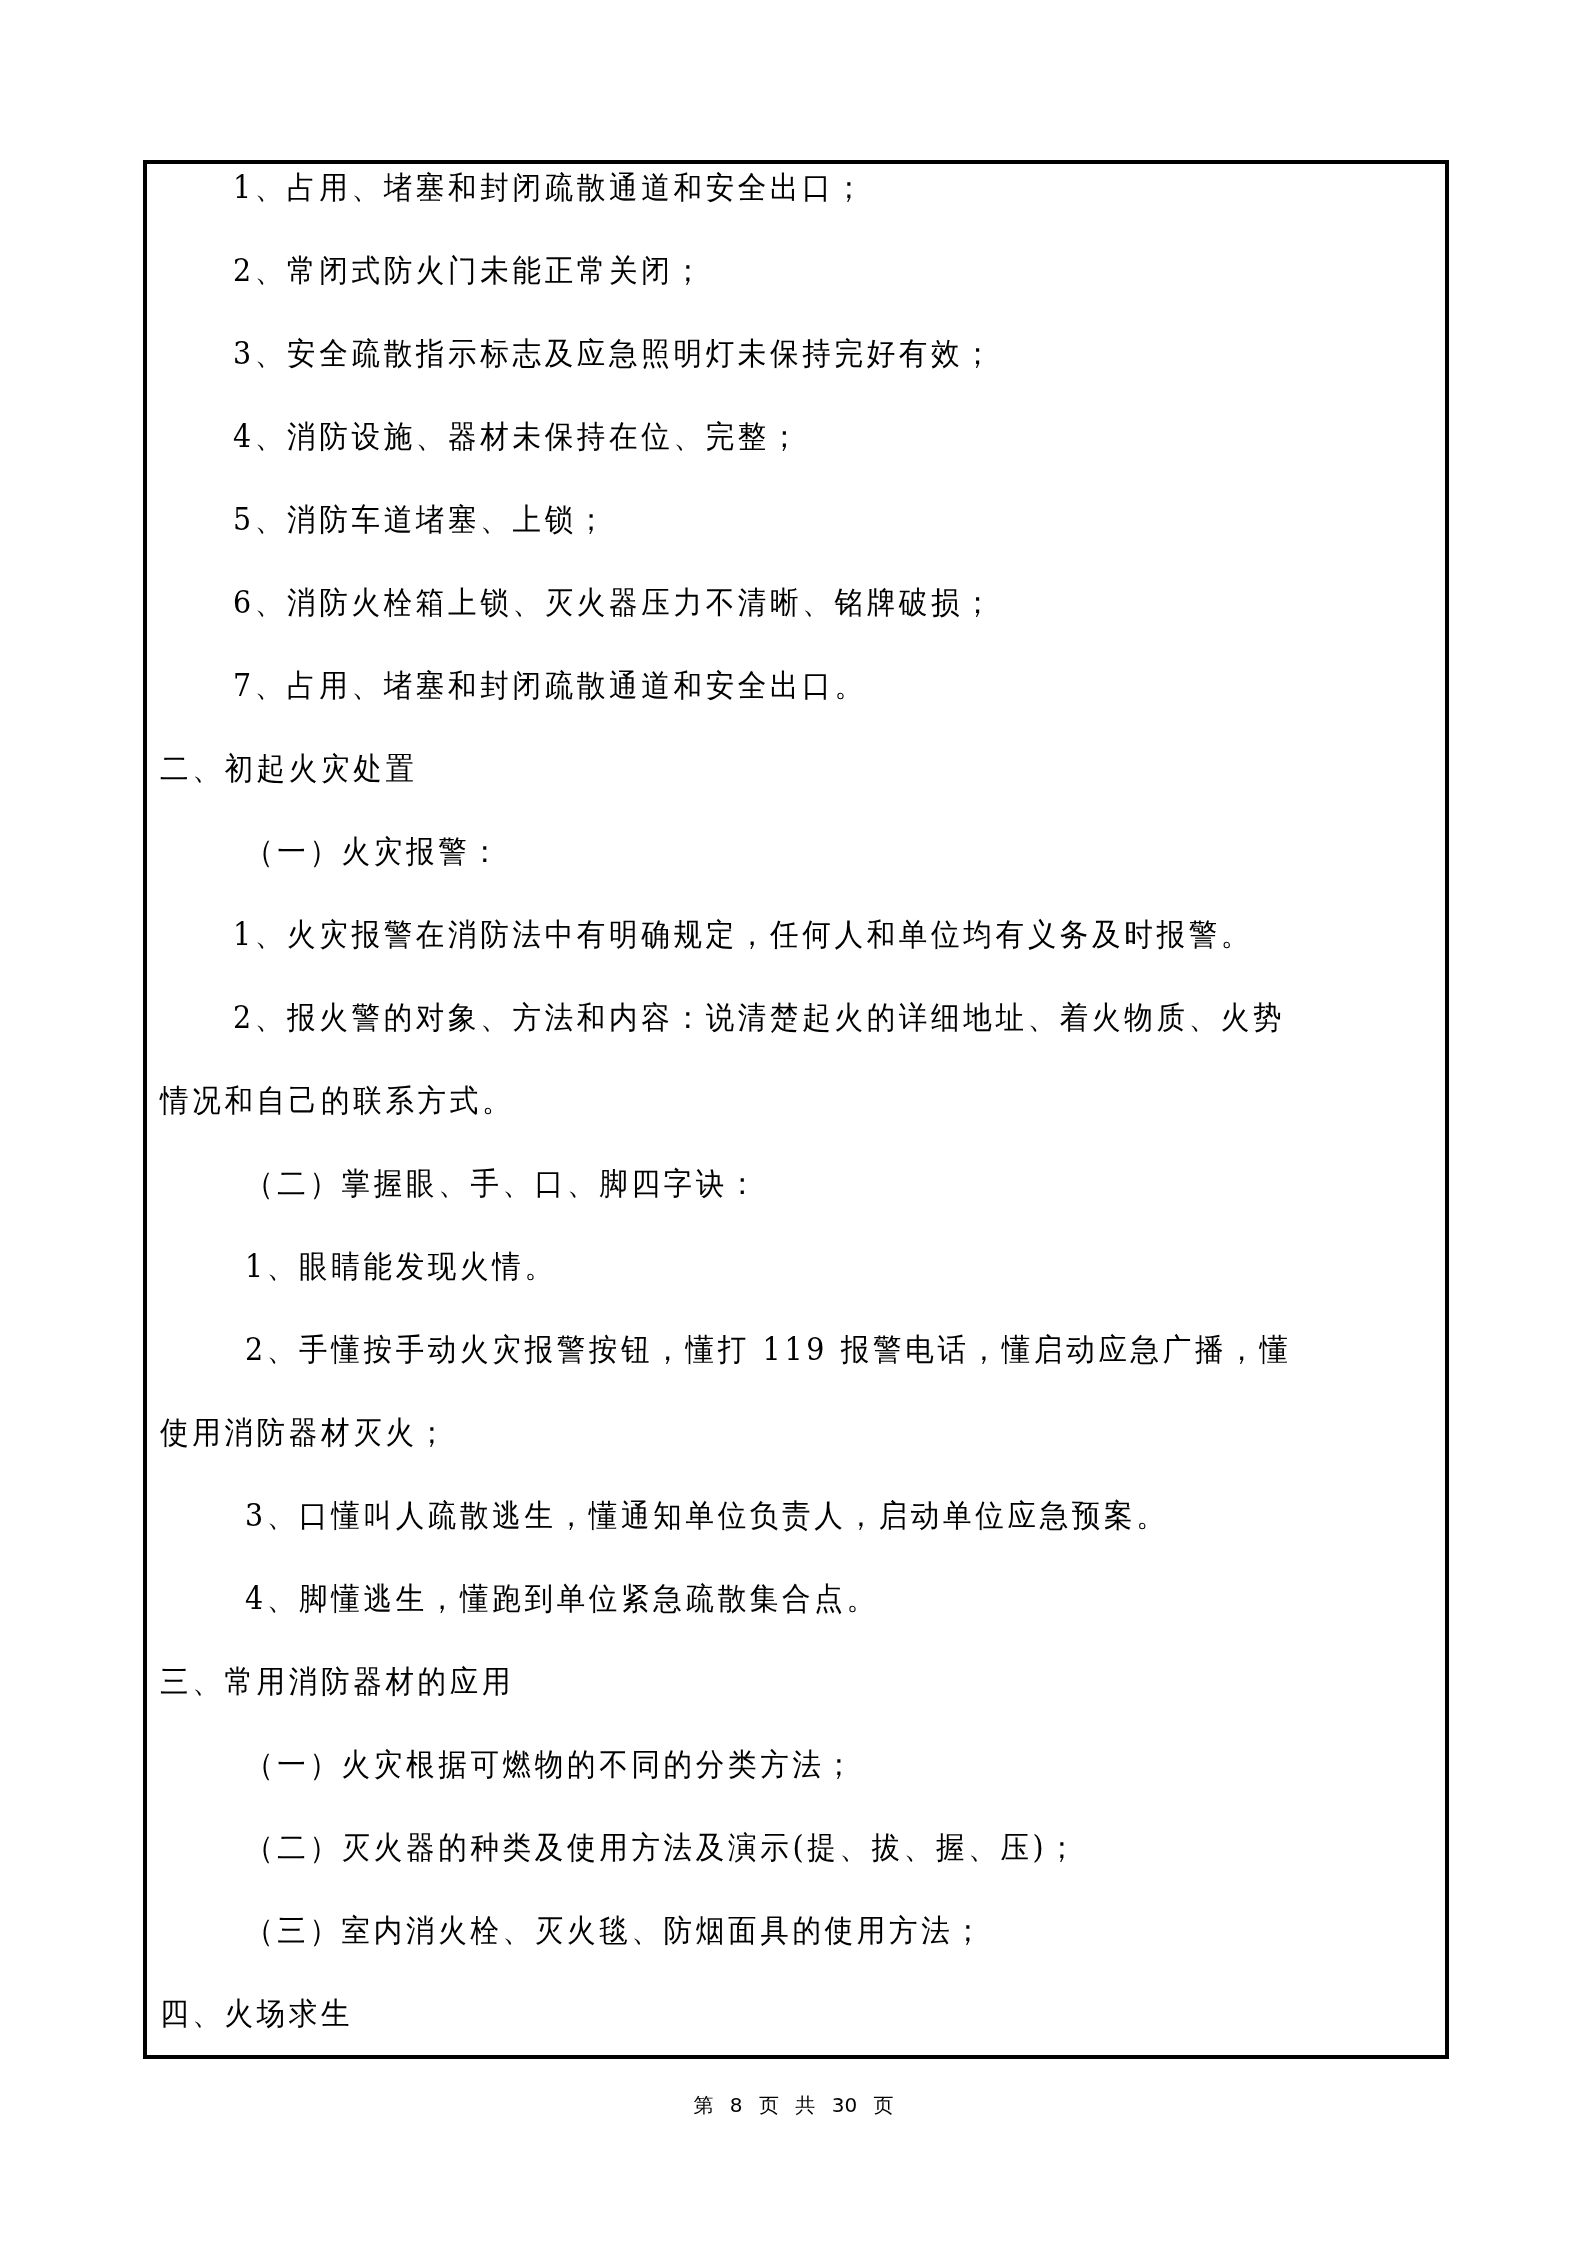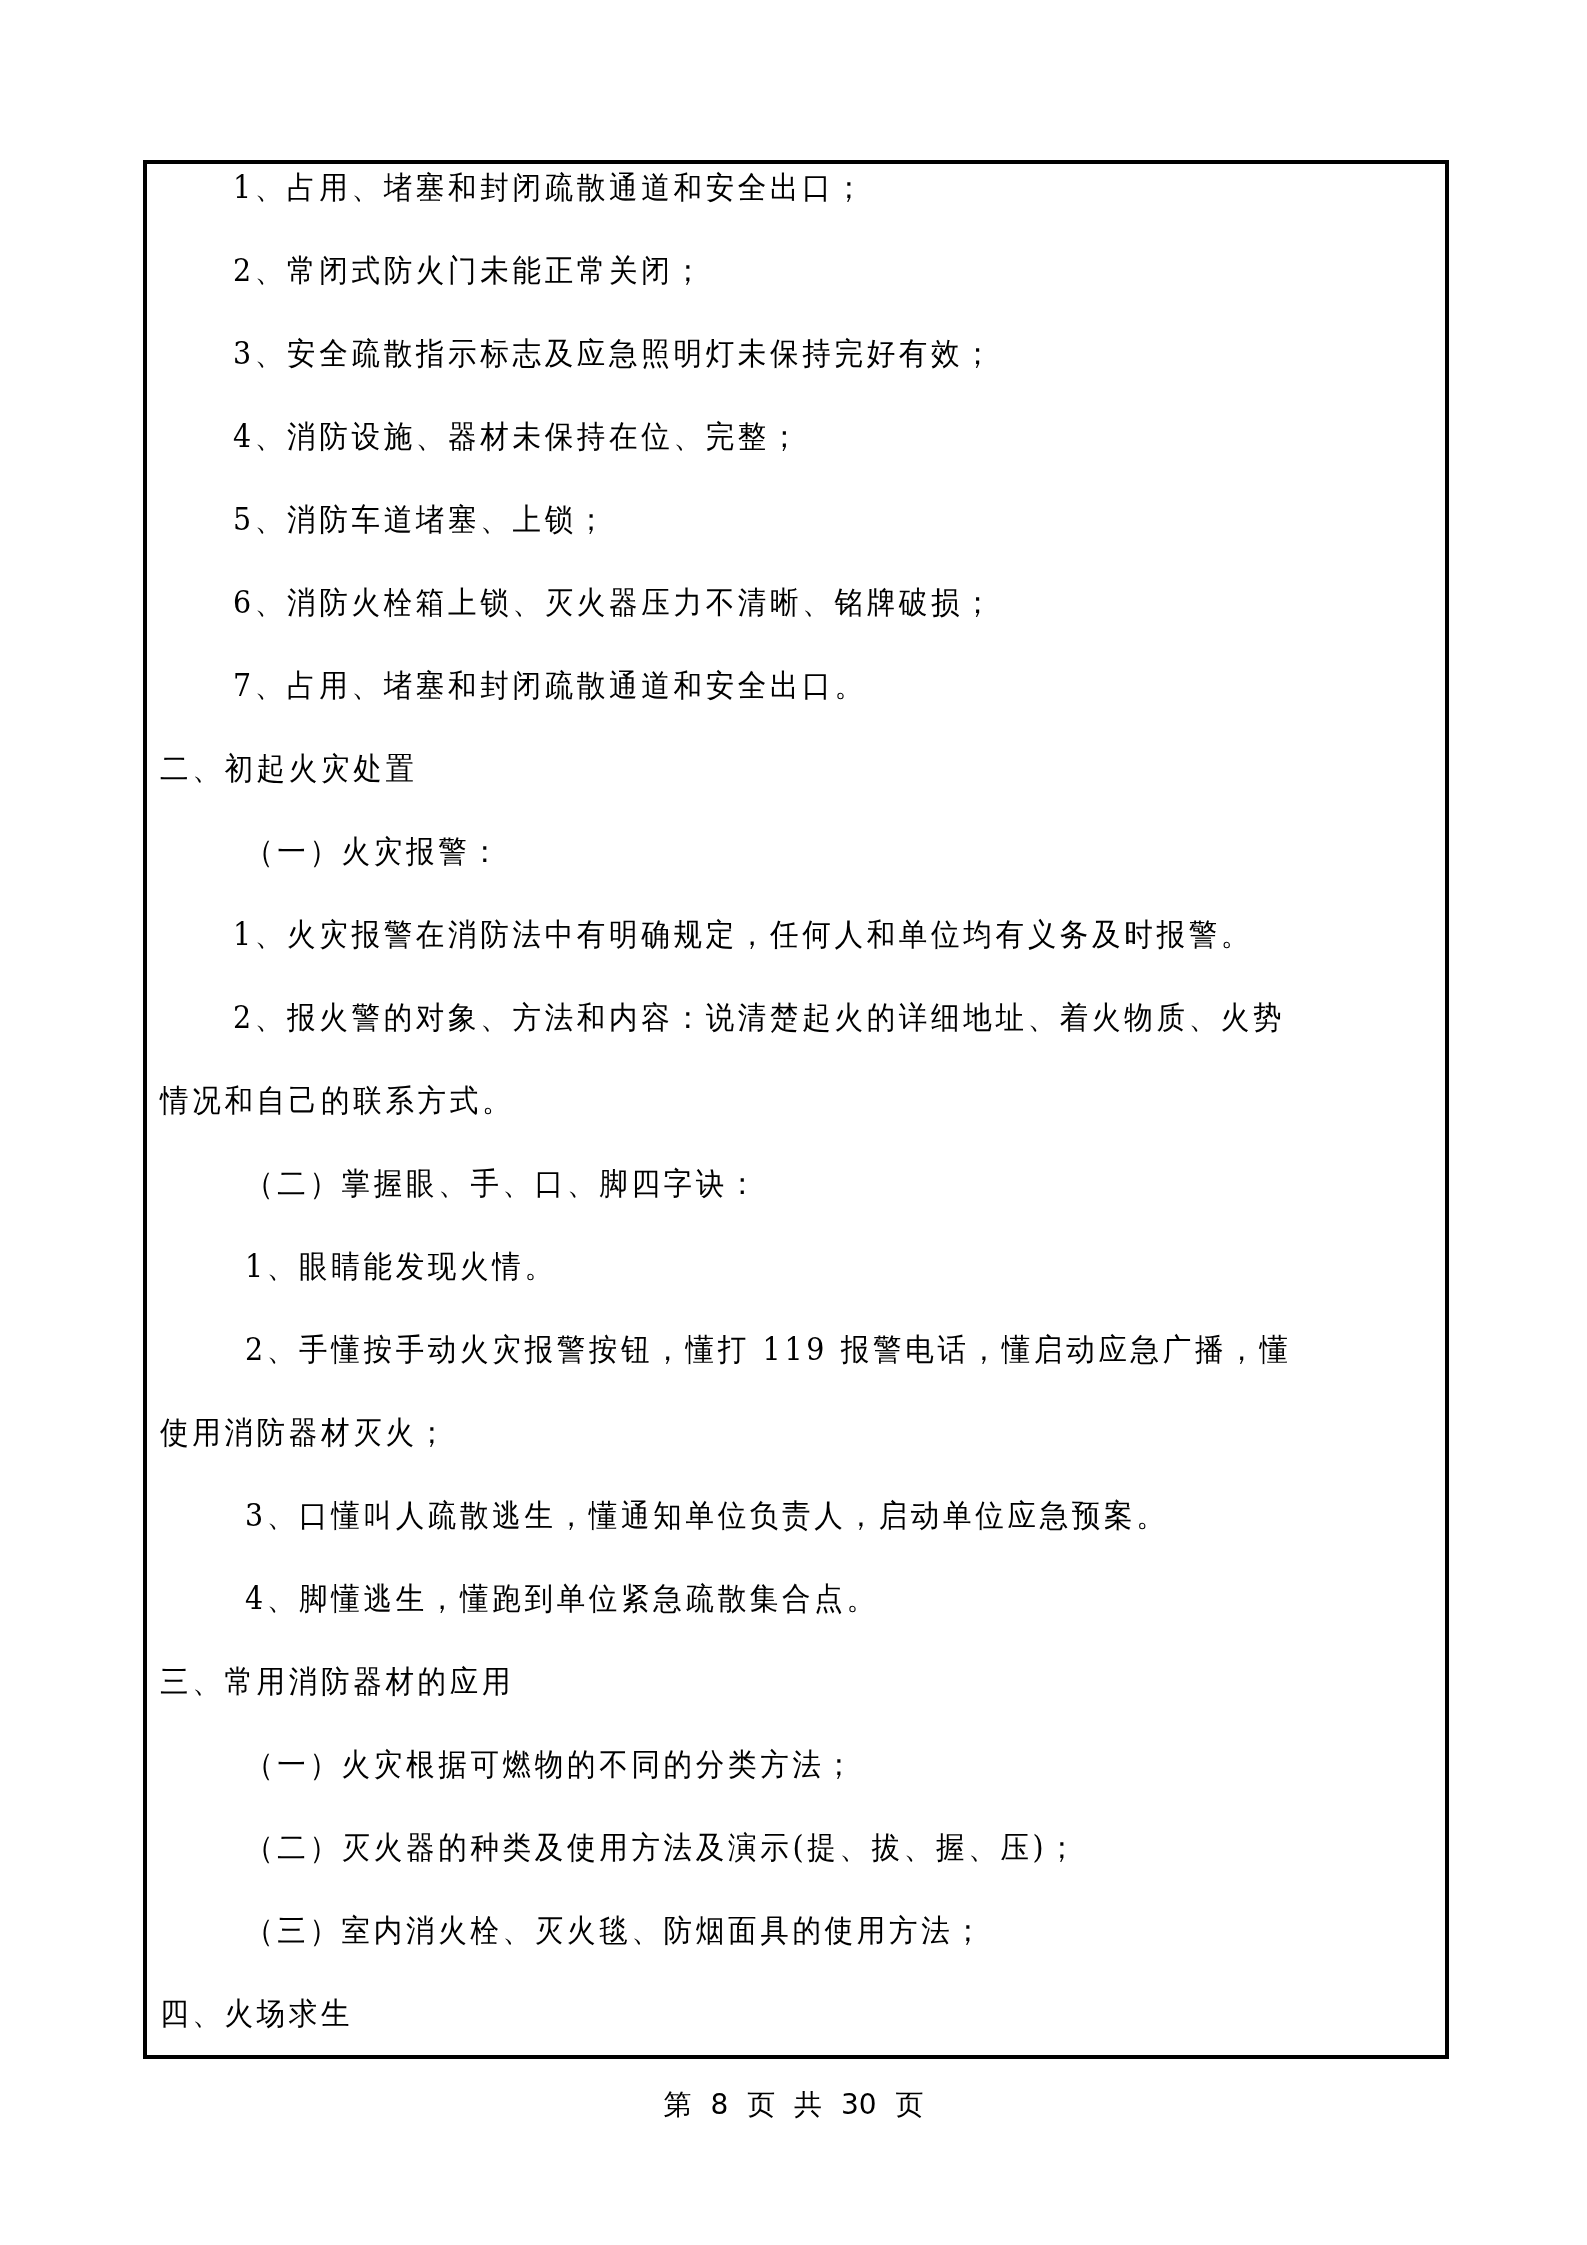--- a/index.html
+++ b/index.html
@@ -32,21 +32,21 @@
       transform-origin: left center;
       transform: scaleX(0.92);
     }
     .footer {
       position: absolute;
       top: 2085px;
       left: 0;
       width: 1587px;
       text-align: center;
       font-family: "DejaVu Sans", "Liberation Sans", sans-serif;
-      font-size: 28px;
+      font-size: 20px;
       line-height: 40px;
       word-spacing: 10px;
     }
   </style>
 </head>
 <body>
 
 <div class="frame"></div>
 
 <div id="lines-container">

